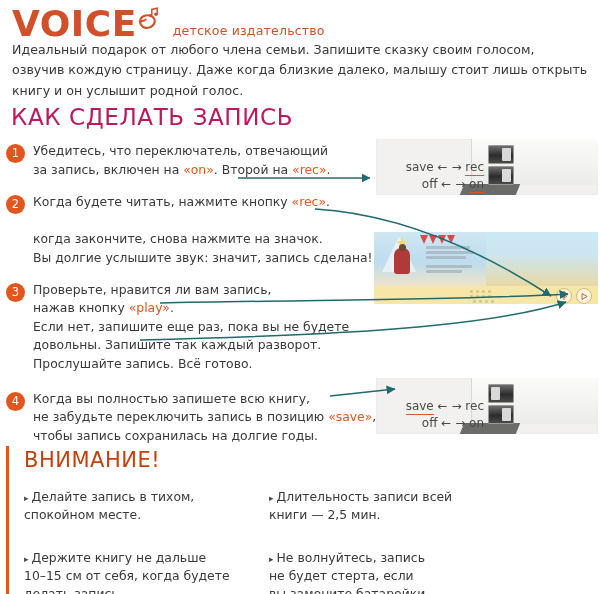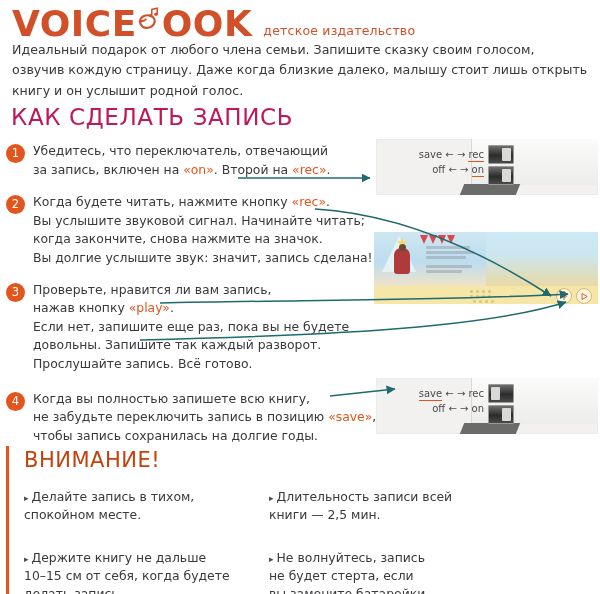--- a/index.html
+++ b/index.html
@@ -81,22 +81,22 @@
 
   
   .photo {
     position: absolute; background: #f2f1ef;
     box-shadow: 0 0 0 1px #ececea inset;
     overflow: hidden;
   }
   .photo-top { left: 376px; top: 139px; width: 222px; height: 56px; }
   .photo-bot { left: 376px; top: 378px; width: 222px; height: 56px; }
   .sw-labels {
-    position: absolute; left: 8px; top: 9px;
-    font-size: 10px; color: #4a4a4a; line-height: 1.45;
+    position: absolute; left: 8px; top: 20px;
+    font-size: 12px; color: #4a4a4a; line-height: 1.45;
     font-family: "DejaVu Sans", "Liberation Sans", sans-serif;
     text-align: right; width: 100px;
   }
   .sw-row { white-space: nowrap; }
   .sw-u { border-bottom: 1.5px solid #e2561d; padding-bottom: 1px; }
   .dev-body {
     position: absolute; right: 0; top: 0; width: 126px; height: 46px;
     background: linear-gradient(180deg,#fbfbfa 0%,#ececeb 100%);
     border-left: 1px solid #d8d8d6;
   }
@@ -168,21 +168,20 @@
       <span class="logo-bird">
         <svg width="25" height="31" viewBox="0 0 25 31">
           <path d="M6 20 C2 17,2 11,7 9 C11 7.4,16 8.6,17.4 12.2 C18.6 15.4,16.4 19.4,12.4 20.4 C10.2 21,7.6 21,6 20 Z" fill="none" stroke="#d1502a" stroke-width="2.1"></path>
           <circle cx="8.6" cy="12.6" r="1.1" fill="#d1502a"></circle>
           <path d="M2.8 14.6 L7.2 13.6" stroke="#d1502a" stroke-width="2" stroke-linecap="round"></path>
           <path d="M14.8 8.6 L14.8 2.4 L20.2 1.2 L20.2 7.2" fill="none" stroke="#d1502a" stroke-width="1.5"></path>
           <circle cx="13.6" cy="8.6" r="1.7" fill="#d1502a"></circle>
           <circle cx="19.0" cy="7.2" r="1.7" fill="#d1502a"></circle>
         </svg>
       </span>
-      <span class="logo-text">OOK</span>
     </div>
     <div class="tagline">детское издательство</div>
   </div>
 
   <div class="intro">Идеальный подарок от любого члена семьи. Запишите сказку своим голосом, озвучив кождую страницу. Даже когда близкие далеко, малышу стоит лишь открыть книгу и он услышит родной голос.</div>
 
   <div class="section-title">КАК СДЕЛАТЬ ЗАПИСЬ</div>
 
   <div class="steps">
 
@@ -191,21 +190,21 @@
       <div class="step-body">
         <span>Убедитесь, что переключатель, отвечающий</span><br>
         <span>за запись, включен на </span><span class="hl">«on»</span><span>. Второй на </span><span class="hl">«rec»</span><span>.</span>
       </div>
     </div>
 
     <div class="step step2">
       <div class="step-num">2</div>
       <div class="step-body">
         <span>Когда будете читать, нажмите кнопку </span><span class="hl">«rec»</span><span>.</span><br>
-        <span>Вы услышите звуковой сигнал. Начинайте читать;</span><br>
+        <br>
         <span>когда закончите, снова нажмите на значок.</span><br>
         <span>Вы долгие услышите звук: значит, запись сделана!</span>
       </div>
     </div>
 
     <div class="step step3">
       <div class="step-num">3</div>
       <div class="step-body">
         <span>Проверьте, нравится ли вам запись,</span><br>
         <span>нажав кнопку </span><span class="hl">«play»</span><span>.</span><br>

